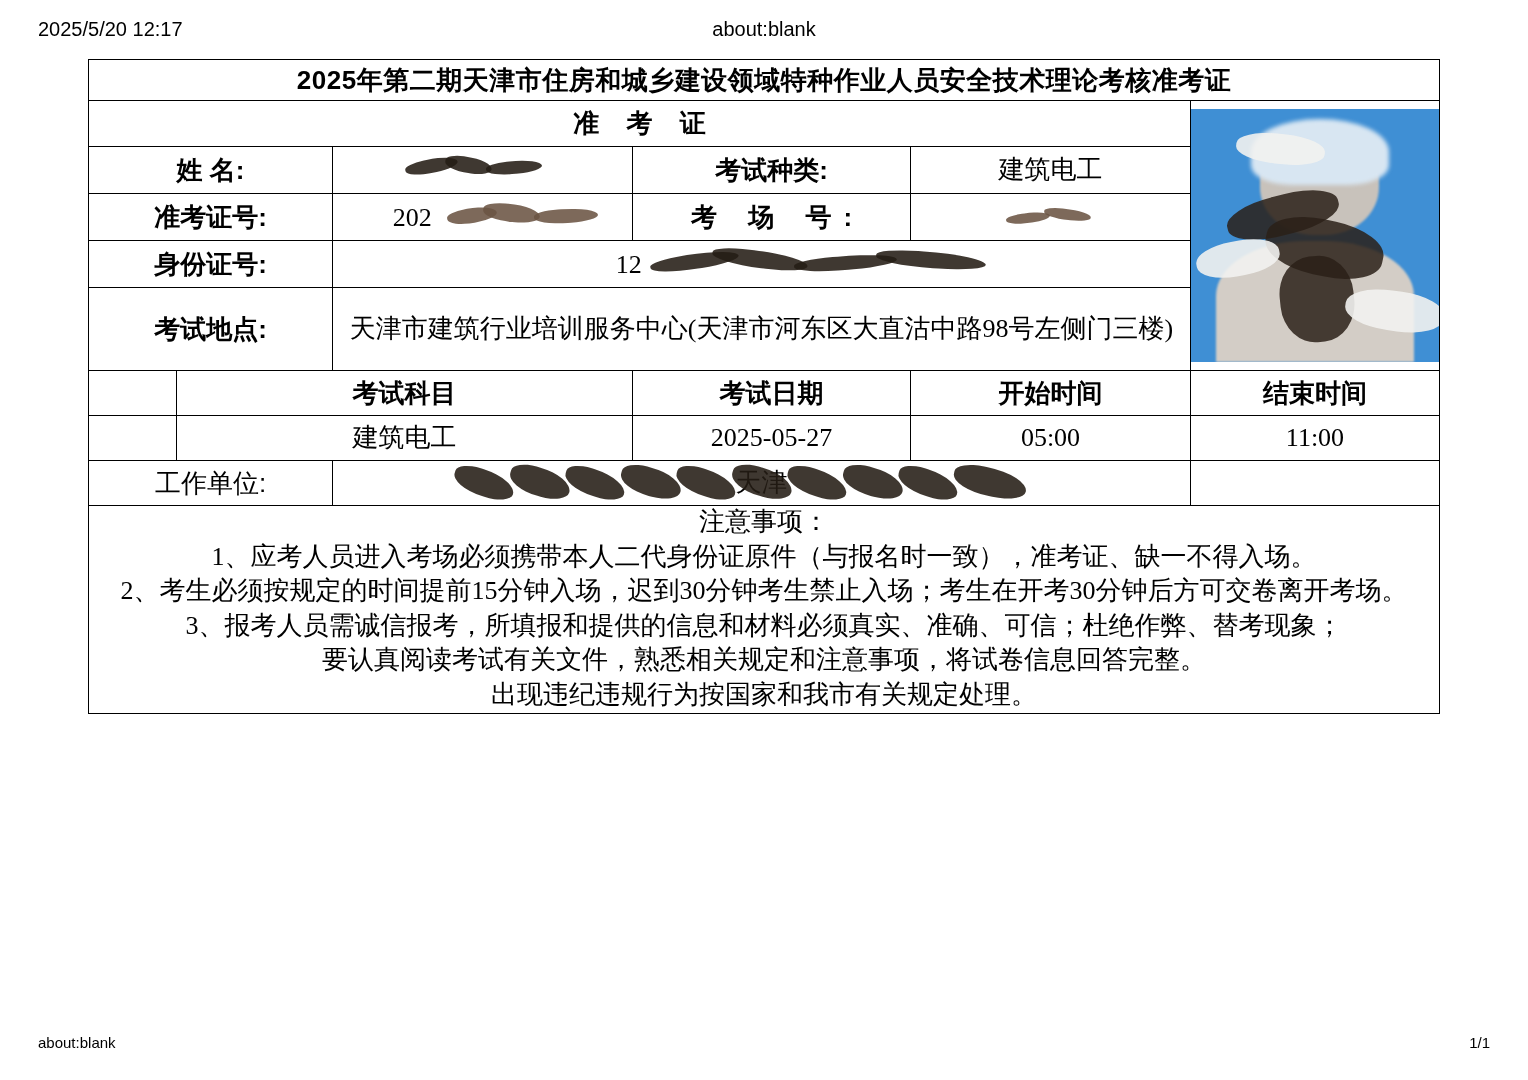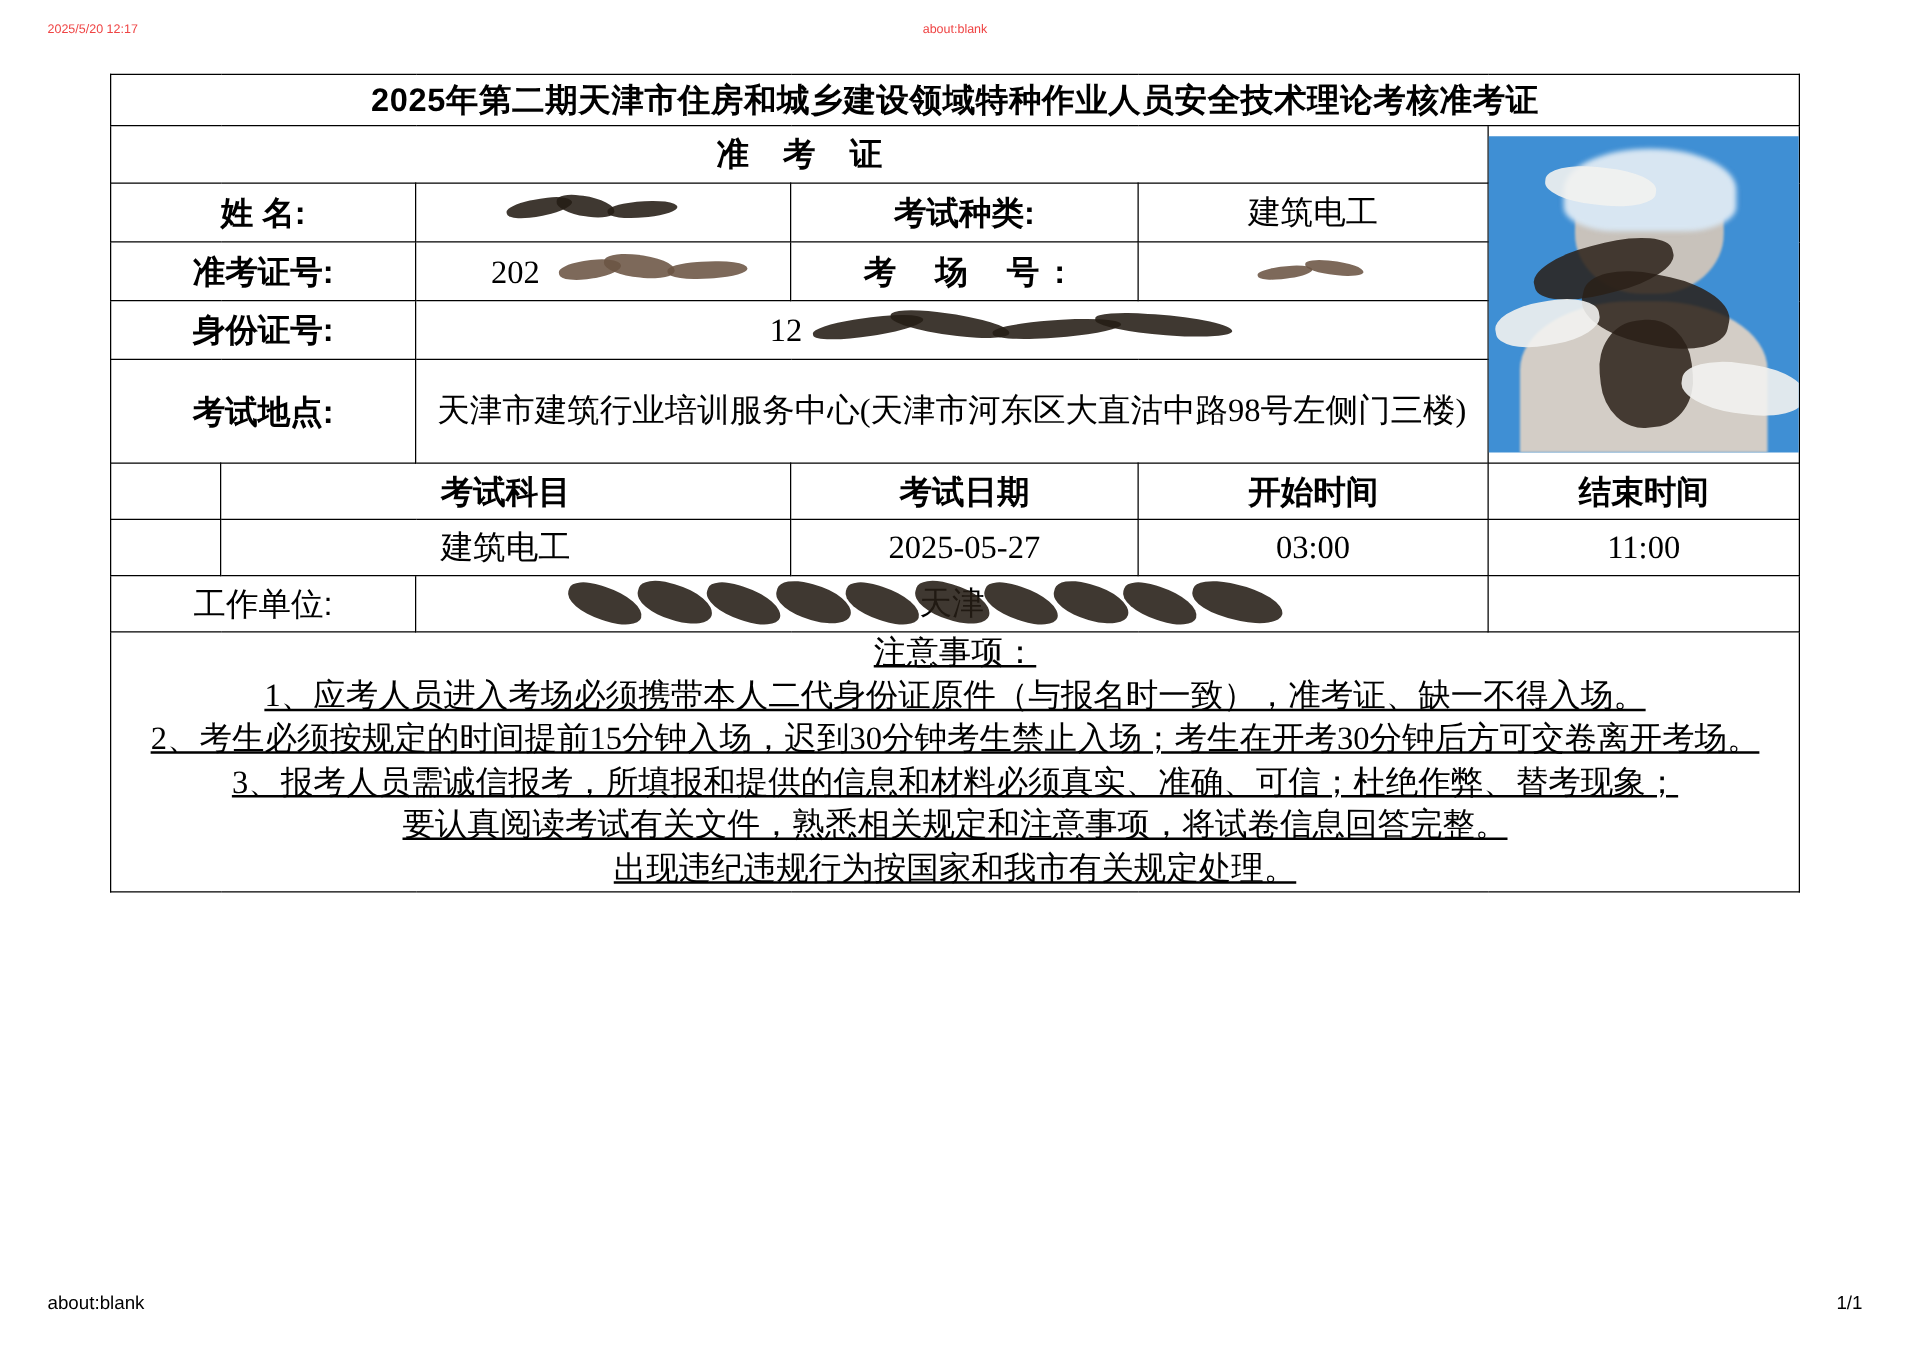--- a/index.html
+++ b/index.html
@@ -16,22 +16,22 @@
     overflow: hidden;
   }
 
   
   .print-header {
     position: absolute;
     top: 18px;
     left: 0;
     width: 100%;
     height: 20px;
-    font-size: 10px;
-    color: #ef4444;
+    font-size: 20px;
+    color: #000000;
   }
   .print-header .ph-left {
     position: absolute;
     left: 38px;
     top: 0;
   }
   .print-header .ph-center {
     position: absolute;
     left: 0;
     width: 100%;
@@ -232,21 +232,20 @@
     opacity: .9;
   }
 
   
   .notes-cell {
     text-align: left;
     padding: 8px 14px 12px 14px;
     font-family: "Liberation Serif", serif;
     font-size: 26px;
     line-height: 1.45;
-    text-decoration: underline;
   }
   .notes-cell p {
     margin: 0 0 2px 0;
   }
 </style>
 </head>
 <body>
 
 <div class="print-header">
   <span class="ph-left">2025/5/20 12:17</span>
@@ -341,21 +340,21 @@
         <td class="colhead" colspan="2">考试科目</td>
         <td class="colhead">考试日期</td>
         <td class="colhead">开始时间</td>
         <td class="colhead">结束时间</td>
       </tr>
 
       <tr>
         <td style="height:44px;"></td>
         <td class="schedule-val" colspan="2">建筑电工</td>
         <td class="schedule-val">2025-05-27</td>
-        <td class="schedule-val">03:00</td>
+        <td class="schedule-val">05:00</td>
         <td class="schedule-val">11:00</td>
       </tr>
 
       <tr>
         <td class="work-label" colspan="2">工作单位:</td>
         <td class="work-val" colspan="3">
           <span>天津</span>
           <span class="smudge dark" style="left:14%;width:72%;height:30px;">
             <i style="left:0%;top:2px;width:10%;height:26px;transform:rotate(18deg);"></i>
             <i style="left:9%;top:0;width:10%;height:28px;transform:rotate(16deg);"></i>

